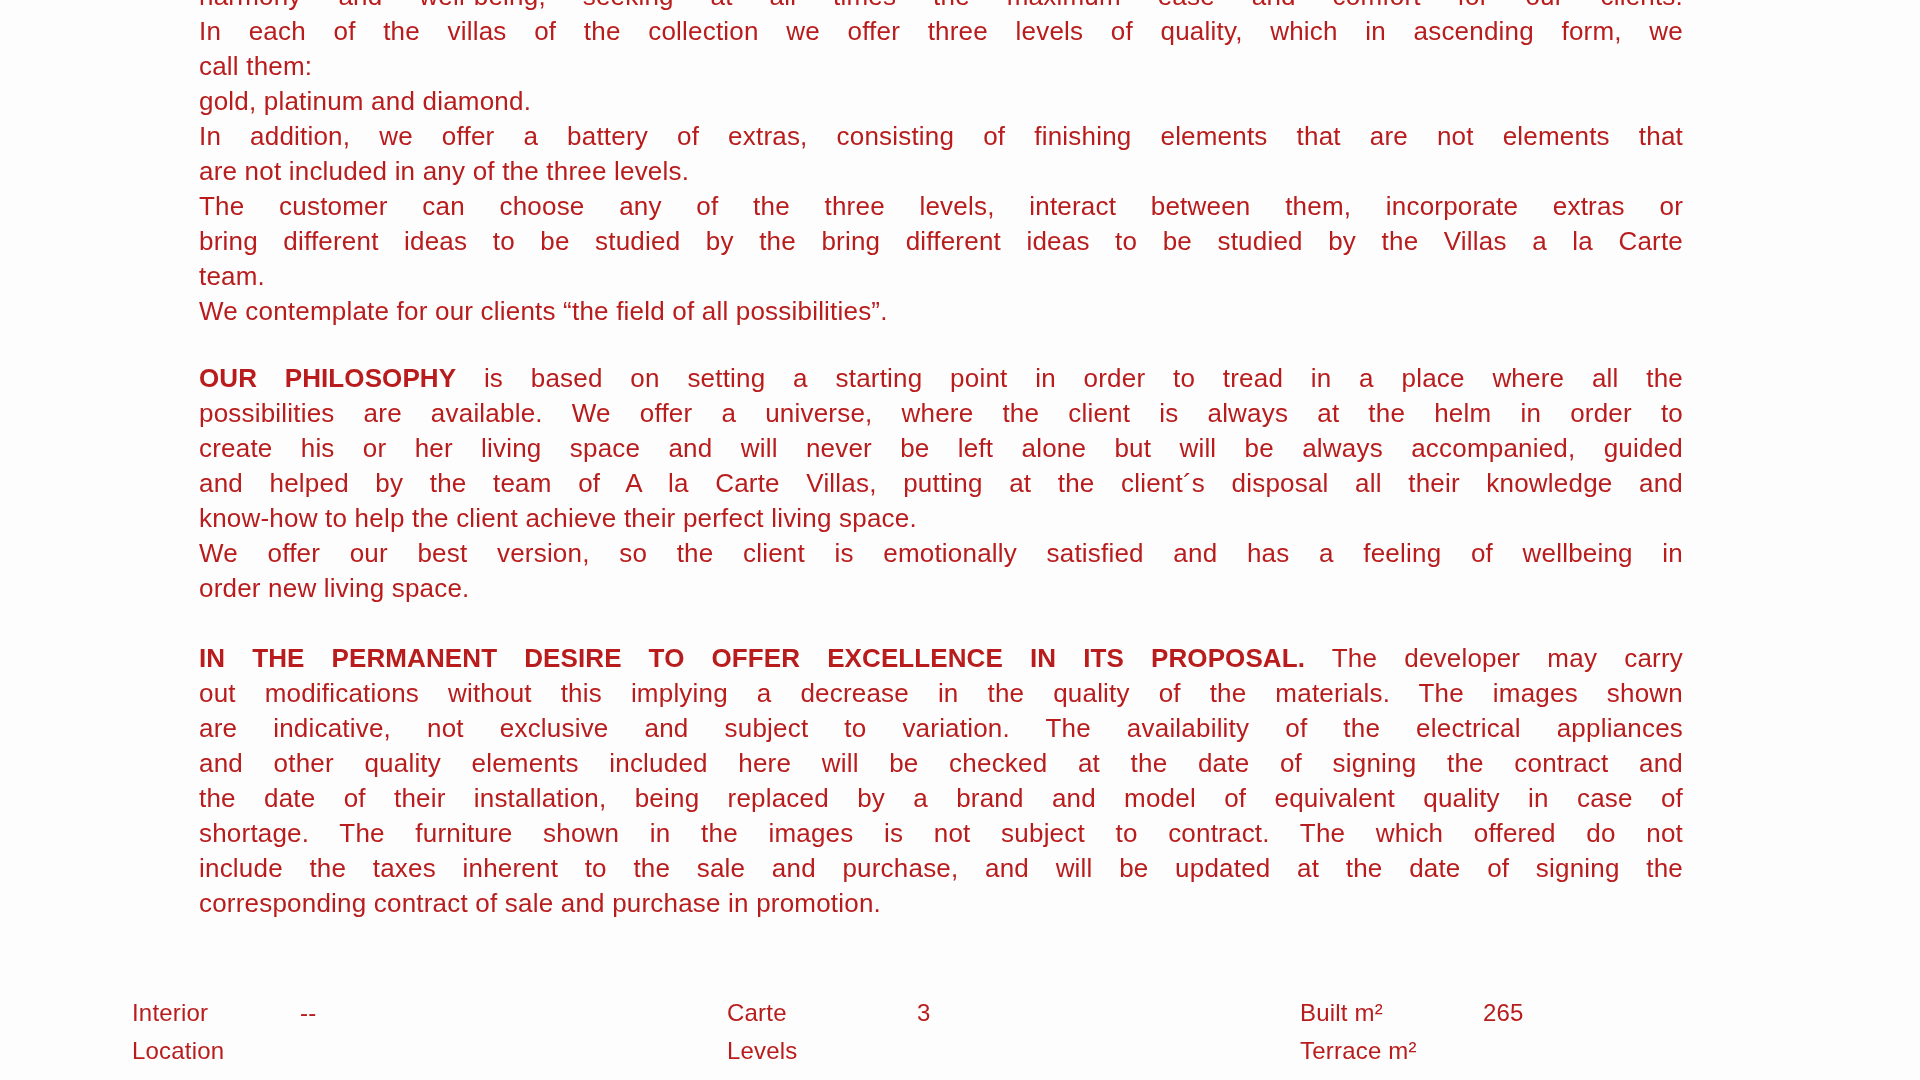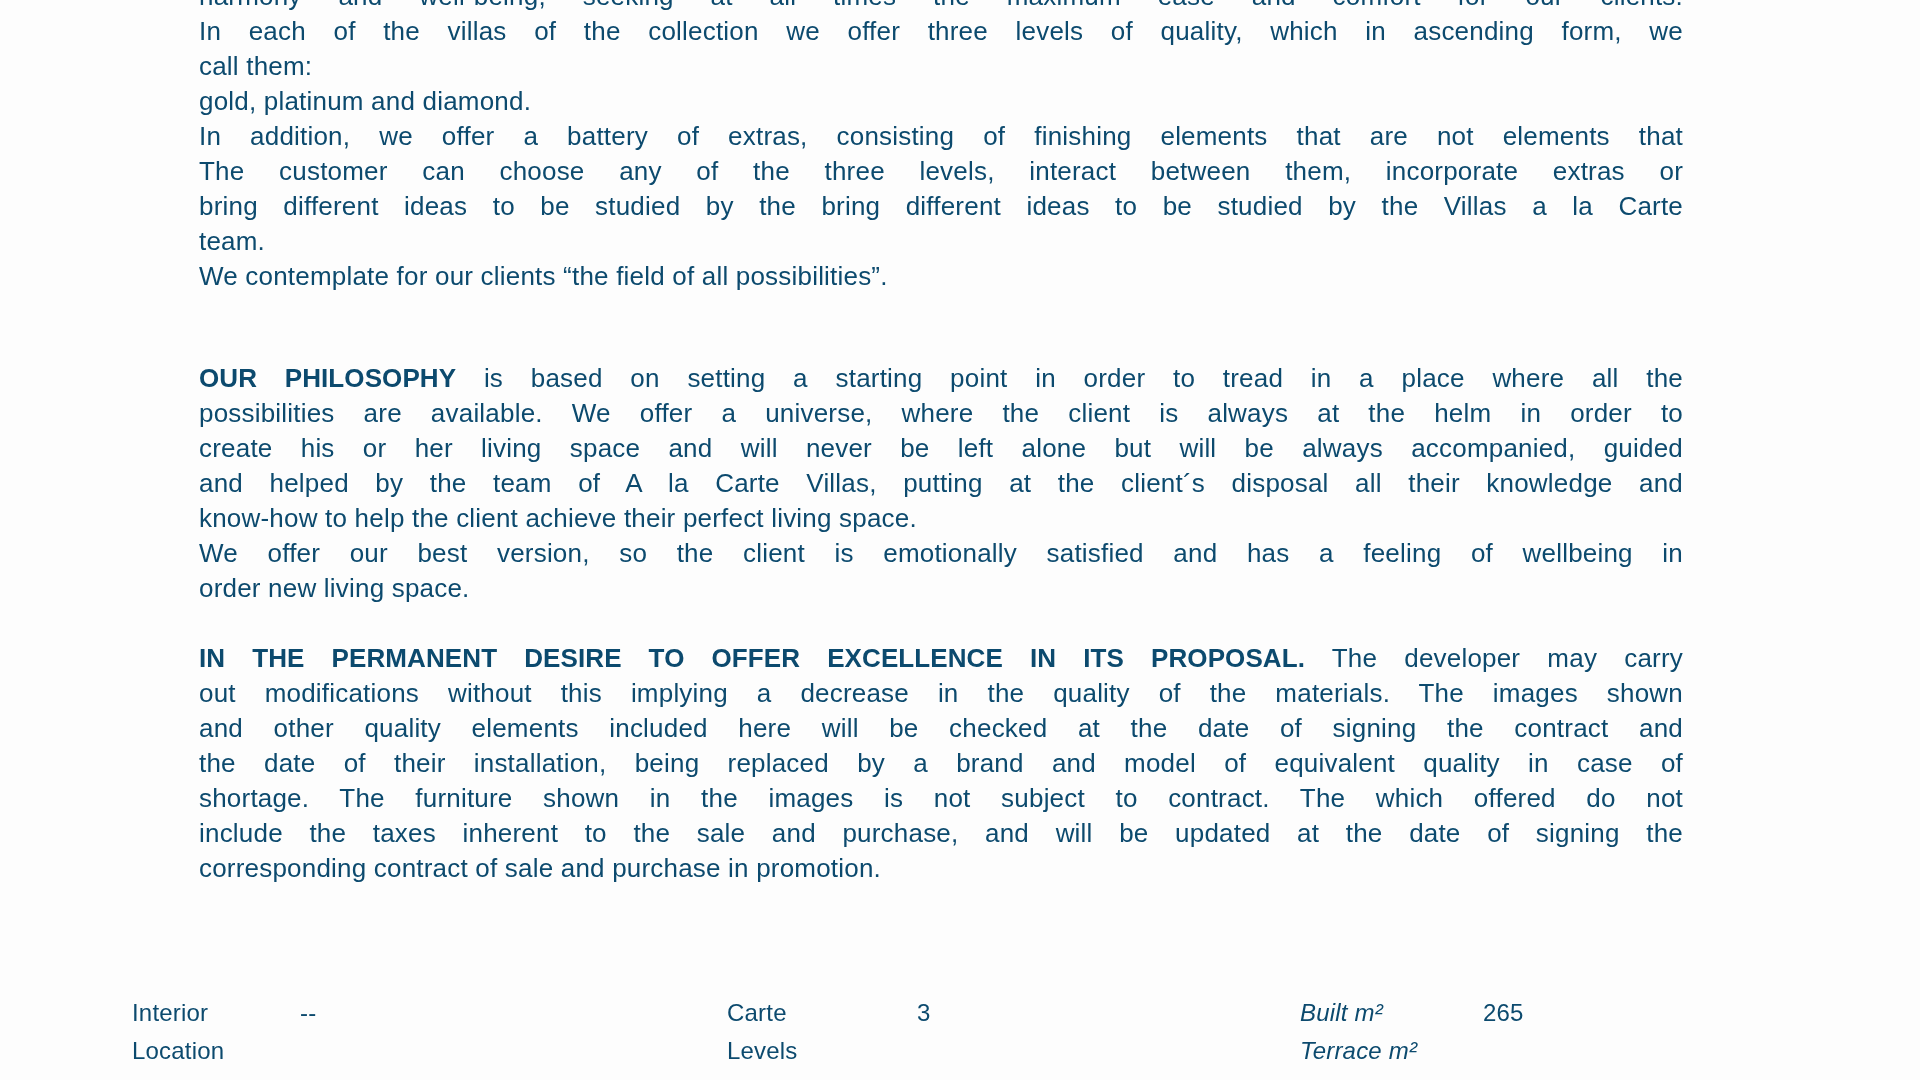--- a/index.html
+++ b/index.html
@@ -9,21 +9,21 @@
     height: 1080px;
     overflow: hidden;
     background: #fdfdfd;
   }
   .page {
     position: relative;
     width: 1920px;
     height: 1080px;
     background: #fdfdfd;
     font-family: "Liberation Sans", "DejaVu Sans", sans-serif;
-    color: #0c4a6e;
+    color: #b91c1c;
   }
   
   .textblock {
     position: absolute;
     left: 199px;
     top: 0;
     width: 1484px;
     height: 1080px;
   }
   .para {
@@ -66,51 +66,53 @@
     height: 38px;
     line-height: 38px;
     font-size: 24px;
     letter-spacing: 0.2px;
     white-space: nowrap;
   }
   .g0l { left: 132px; }
   .g0v { left: 300px; }
   .g1l { left: 727px; }
   .g1v { left: 917px; }
-  .g2l { left: 1300px; font-style: italic; }
+  .g2l { left: 1300px; }
   .g2v { left: 1483px; }
 </style>
 </head>
 <body>
 
 <div class="page">
   <div class="textblock" id="textblock">
       <div class="para para1">
         <div class="tline"><span>harmony and well-being, seeking at all times the maximum ease and comfort for our clients.</span></div>
         <div class="tline"><span>In each of the villas of the collection we offer three levels of quality, which in ascending form, we</span></div>
         <div class="tline left"><span>call them:</span></div>
         <div class="tline left"><span>gold, platinum and diamond.</span></div>
         <div class="tline"><span>In addition, we offer a battery of extras, consisting of finishing elements that are not elements that</span></div>
+        <div class="tline left"><span>are not included in any of the three levels.</span></div>
         <div class="tline"><span>The customer can choose any of the three levels, interact between them, incorporate extras or</span></div>
         <div class="tline"><span>bring different ideas to be studied by the bring different ideas to be studied by the Villas a la Carte</span></div>
         <div class="tline left"><span>team.</span></div>
         <div class="tline left"><span>We contemplate for our clients “the field of all possibilities”.</span></div>
       </div>
       <div class="para para2">
         <div class="tline"><b>OUR PHILOSOPHY</b><span> is based on setting a starting point in order to tread in a place where all the</span></div>
         <div class="tline"><span>possibilities are available. We offer a universe, where the client is always at the helm in order to</span></div>
         <div class="tline"><span>create his or her living space and will never be left alone but will be always accompanied, guided</span></div>
         <div class="tline"><span>and helped by the team of A la Carte Villas, putting at the client´s disposal all their knowledge and</span></div>
         <div class="tline left"><span>know-how to help the client achieve their perfect living space.</span></div>
         <div class="tline"><span>We offer our best version, so the client is emotionally satisfied and has a feeling of wellbeing in</span></div>
         <div class="tline left"><span>order new living space.</span></div>
       </div>
       <div class="para para3">
         <div class="tline"><b>IN THE PERMANENT DESIRE TO OFFER EXCELLENCE IN ITS PROPOSAL.</b><span> The developer may carry</span></div>
         <div class="tline"><span>out modifications without this implying a decrease in the quality of the materials. The images shown</span></div>
+        <div class="tline"><span>are indicative, not exclusive and subject to variation. The availability of the electrical appliances</span></div>
         <div class="tline"><span>and other quality elements included here will be checked at the date of signing the contract and</span></div>
         <div class="tline"><span>the date of their installation, being replaced by a brand and model of equivalent quality in case of</span></div>
         <div class="tline"><span>shortage. The furniture shown in the images is not subject to contract. The which offered do not</span></div>
         <div class="tline"><span>include the taxes inherent to the sale and purchase, and will be updated at the date of signing the</span></div>
         <div class="tline left"><span>corresponding contract of sale and purchase in promotion.</span></div>
       </div>
     </div>
   <div class="details" id="details">
       <div class="drow">
         <span class="g0l">Interior</span>

